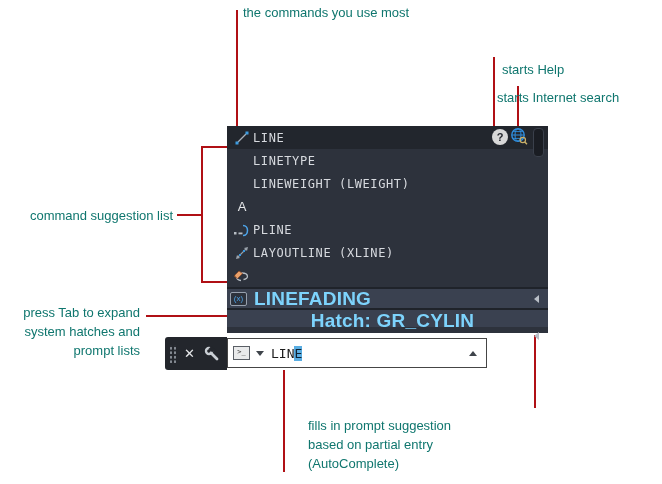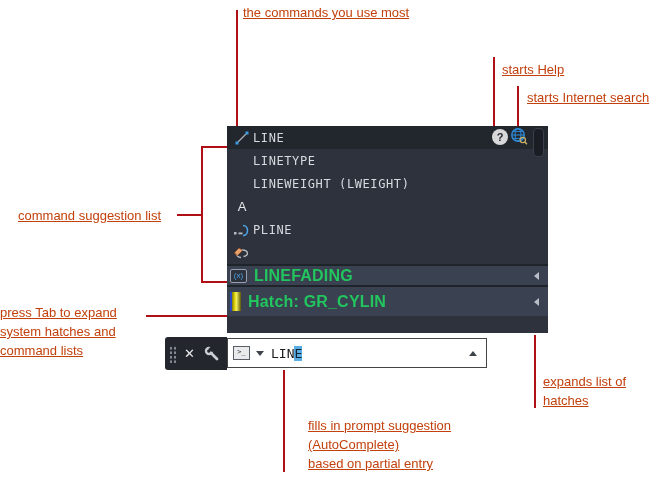--- a/index.html
+++ b/index.html
@@ -1,34 +1,34 @@
 <!DOCTYPE html>
 <html><head>
 <meta charset="utf-8">
 <style>
   html,body{margin:0;padding:0;}
   .wrap{position:relative;width:662px;height:484px;background:#ffffff;
         font-family:"Liberation Sans",sans-serif;overflow:hidden;}
 
   
-  .ann{position:absolute;font-size:13px;line-height:19px;color:#c2410c;white-space:nowrap;text-decoration:underline;}
-  .ann.right{}
+  .ann{position:absolute;font-size:13px;line-height:19px;color:#0f766e;white-space:nowrap;}
+  .ann.right{text-align:right;}
   .rl{position:absolute;background:#b01015;}
 
   
   .panel{position:absolute;left:227px;top:126px;width:321px;height:207px;background:#2d323c;}
   .crow{display:flex;align-items:center;height:23px;padding-left:4px;}
   .crow.selected{background:#22262d;}
   .crow .ic{width:22px;min-width:22px;display:flex;justify-content:center;align-items:center;}
   .crow .lbl{font-family:"DejaVu Sans Mono",monospace;font-size:12px;letter-spacing:.6px;color:#d7dadf;}
   .mtext-a{font-family:"Liberation Sans",sans-serif;font-size:13px;color:#e6e8ea;}
   .sep{height:2px;background:#1f232a;}
   .srow{display:flex;align-items:center;background:#3a4150;padding-left:3px;}
-  .srow .slbl{font-weight:bold;font-size:16px;color:#22c55e;margin-left:7px;letter-spacing:.2px;}
-  .srow1{height:19px;} .srow2{height:29px;}
+  .srow .slbl{font-weight:bold;font-size:19px;color:#7dd3fc;margin-left:7px;letter-spacing:.2px;}
+  .srow1{height:19px;} .srow2{height:17px;flex-direction:column;}
   .badge{width:15px;height:12px;border:1px solid #97a0ae;border-radius:2px;display:flex;
          align-items:center;justify-content:center;font-size:8px;color:#4da3e8;background:#2d323c;}
   .hatch-swatch{width:11px;height:19px;
       background:linear-gradient(90deg,#2a49c6 0,#2a49c6 2px,#857a06 2px,#e3d90c 45%,#f4ee5e 58%,#5e5604 100%);}
   .tri-left{width:0;height:0;border-top:4px solid transparent;border-bottom:4px solid transparent;
             border-right:5.5px solid #b9bfc7;margin-left:auto;margin-right:9px;}
   .help-circle{position:absolute;left:265px;top:3px;width:16px;height:16px;border-radius:50%;
       background:#d8d8d8;color:#23262d;font-weight:bold;font-size:11px;display:flex;
       align-items:center;justify-content:center;}
   .globe{position:absolute;left:283px;top:1px;}
@@ -68,35 +68,31 @@
   <div class="rl" style="left:201px;top:146px;width:27px;height:2px"></div>
   <div class="rl" style="left:201px;top:281px;width:27px;height:2px"></div>
   <div class="rl" style="left:146px;top:315px;width:81px;height:2px"></div>
   <div class="rl" style="left:534px;top:335px;width:2px;height:73px"></div>
   <div class="rl" style="left:283px;top:370px;width:2px;height:102px"></div>
 
   <div class="ann" style="left:243px;top:3px">
     <div>the commands you use most</div>
   </div>
   <div class="ann" style="left:502px;top:60px">starts Help</div>
-  <div class="ann" style="left:527px;top:88px">starts Internet search</div>
+  <div class="ann" style="left:497px;top:88px">starts Internet search</div>
   <div class="ann right" style="left:18px;top:206px;width:155px">command suggestion list</div>
   <div class="ann right" style="left:0px;top:303px;width:140px">
     <div>press Tab to expand</div>
     <div>system hatches and</div>
-    <div>command lists</div>
-  </div>
-  <div class="ann" style="left:543px;top:372px">
-    <div>expands list of</div>
-    <div>hatches</div>
+    <div>prompt lists</div>
   </div>
   <div class="ann" style="left:308px;top:416px">
     <div>fills in prompt suggestion</div>
+    <div>based on partial entry</div>
     <div>(AutoComplete)</div>
-    <div>based on partial entry</div>
   </div>
 
   <div class="panel">
 
     <div class="crow selected">
       <span class="ic">
         <svg width="16" height="16">
           <line x1="4" y1="12" x2="12" y2="4" stroke="#a9b0b8" stroke-width="1.2"></line>
           <rect x="1.5" y="11.5" width="3" height="3" fill="#3d9be0"></rect>
           <rect x="11.5" y="1.5" width="3" height="3" fill="#3d9be0"></rect>
@@ -125,20 +121,32 @@
       <span class="ic">
         <svg width="18" height="16">
           <rect x="1" y="10" width="2.5" height="2.5" fill="#b7bdc4"></rect>
           <rect x="5.5" y="10.5" width="4" height="1.8" fill="#b7bdc4"></rect>
           <path d="M10 13.5 C16 13.5 16 3.5 10 3.5" fill="none" stroke="#4da3e8" stroke-width="1.5"></path>
         </svg>
       </span>
       <span class="lbl">PLINE</span>
     </div>
 
+    <div class="crow">
+      <span class="ic">
+        <svg width="16" height="16">
+          <line x1="4" y1="12" x2="12" y2="4" stroke="#9aa2ab" stroke-width="1.2"></line>
+          <path d="M2 14 l4 -1 -3 -3 z" fill="#9aa2ab"></path>
+          <path d="M14 2 l-4 1 3 3 z" fill="#9aa2ab"></path>
+          <rect x="5" y="9" width="2" height="2" fill="#3d9be0"></rect>
+          <rect x="9" y="5" width="2" height="2" fill="#3d9be0"></rect>
+        </svg>
+      </span>
+      <span class="lbl">LAYOUTLINE (XLINE)</span>
+    </div>
 
     <div class="crow">
       <span class="ic">
         <svg width="18" height="15">
           <path d="M8 12.5 C2 12.5 2 5 9 5 C16 5 16 11 10.5 11.5" fill="none" stroke="#b7bdc4" stroke-width="1.3"></path>
           <polygon points="1,8 6,3 9.5,5.5 4.5,10.5" fill="#e8a06a" stroke="#8a4a2a" stroke-width="0.8"></polygon>
           <polygon points="1,8 2.8,8.6 1.7,6.9" fill="#5a3012"></polygon>
         </svg>
       </span>
     </div>

